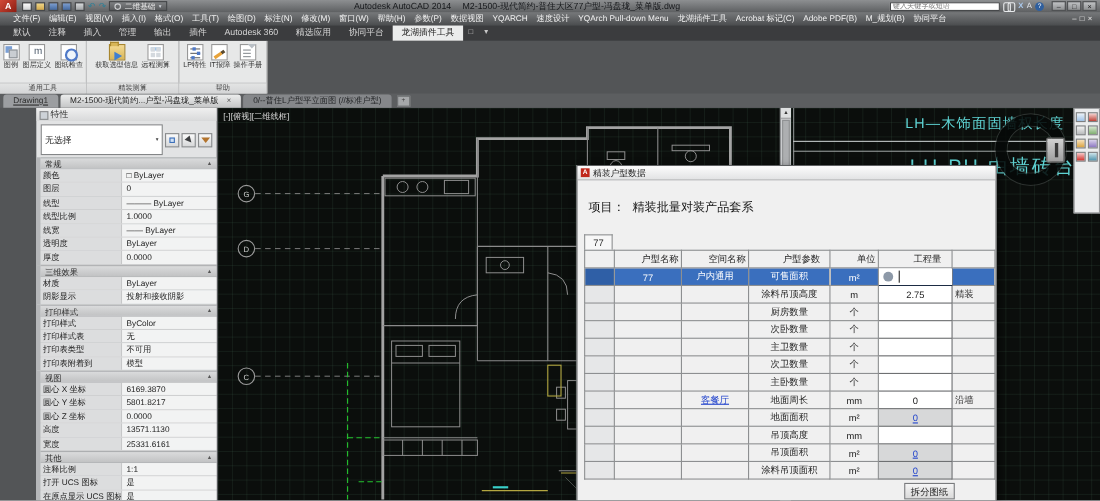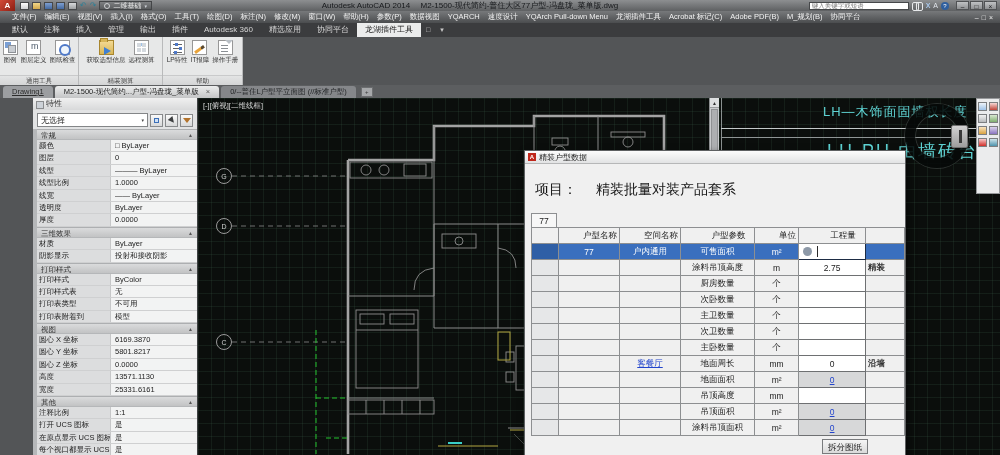--- a/index.html
+++ b/index.html
@@ -107,21 +107,21 @@
   .main { position:absolute; top:98px; left:0; right:0; bottom:0;margin-left:33px; }
 
   
   .palette { position:absolute; left:0; top:0; width:165px; height:357px; background:#e2e3e4;
     border-right:1px solid #3e4042; font-size:7.5px; color:#222; overflow:hidden; z-index:10; }
   .pal-header { height:12px; line-height:12px; padding-left:13px; font-size:8px; color:#333;
     background:linear-gradient(#f0f0f0,#d8d9da); position:relative; }
   .pal-header::before { content:""; position:absolute; left:3px; top:3px; width:6px; height:6px;
     border:1px solid #8a8c8e; background:#cdd2d8; }
   .pal-combo-row { display:flex; align-items:center; gap:2px; padding:3px 4px 2px 4px; }
-  .pal-select { flex:1; height:14px; background:#fff; border:1px solid #848688; display:flex;
+  .pal-select { flex:1; height:28px; background:#fff; border:1px solid #848688; display:flex;
     align-items:center; justify-content:space-between; padding:0 3px; font-size:8px; }
   .pal-select .caret { font-size:5px; color:#444; }
   .pbtn { width:13px; height:13px; background:linear-gradient(#fbfbfb,#d7d8d9);
     border:1px solid #888a8c; position:relative; }
   .pbtn-pickadd::before { content:""; position:absolute; inset:3px; border:1px solid #3c6fb8; background:#cfe0f4; }
   .pbtn-selobj::before { content:""; position:absolute; left:4px; top:2px; border:3px solid transparent;
     border-top:6px solid #3d3f41; transform:rotate(-40deg); }
   .pbtn-qselect::before { content:""; position:absolute; left:2px; top:3px; border:4px solid transparent;
     border-top:5px solid #b3742d; }
   .psec { border-left:4px solid #b5b7b9; }
@@ -178,33 +178,33 @@
   .mt.m7 { background:linear-gradient(#f6c9c9,#d2302a); }
   .mt.m8 { background:linear-gradient(#cfe4ea,#4d93ad); }
 
   
   .dialog { position:absolute; left:491px; top:52px; width:382px; height:310px; background:#f0f0f0;
     border:1px solid #5e6062; box-shadow:2px 3px 7px rgba(0,0,0,.55); z-index:30; overflow:hidden; }
   .dlg-title { height:13px; background:linear-gradient(#fcfcfc,#e2e3e4); border-bottom:1px solid #b6b7b8;
     display:flex; align-items:center; gap:3px; padding-left:3px; font-size:8px; color:#1e1e1e; }
   .dlg-logo { width:8px; height:8px; background:#c0271b; color:#fff; font-size:6px; font-weight:bold;
     text-align:center; line-height:8px; }
-  .dlg-project { position:absolute; left:10px; top:30px; display:flex; gap:19px; font-size:14px; color:#161616; }
+  .dlg-project { position:absolute; left:10px; top:30px; display:flex; gap:7px; font-size:11px; color:#161616; }
   .dlg-tab { position:absolute; left:6px; top:62px; width:26px; height:14px; background:#f7f7f7;
     border:1px solid #8d8f91; border-bottom:none; text-align:center; line-height:14px; font-size:8.5px; color:#222; }
   table.dlg-table { position:absolute; left:6px; top:76px; border-collapse:collapse; table-layout:fixed;
     font-size:8.5px; color:#222; }
   .dlg-table th, .dlg-table td { border:1px solid #8d8f91; height:16px; padding:0 2px;
     overflow:hidden; white-space:nowrap; font-weight:normal; }
   .dlg-table th { background:#f0f0f0; text-align:center;padding-left:24px; }
   .dlg-table td { text-align:center; background:#f0f0f0; }
   td.gutter { background:#e6e7e8; }
   td.c-qty { background:#fff; border:1px solid #6e7072; }
   td.c-qty.qty-gray { background:#d7d8d9; }
-  td.c-note { text-align:left; background:#f0f0f0; color:#333;font-weight:bold; }
+  td.c-note { text-align:left; background:#f0f0f0; color:#333; }
   .link { color:#2244cc; text-decoration:underline; }
   .link-val { color:#2244cc; text-decoration:underline; }
   tr.selected td { background:#3a6fbe; color:#fff; }
   tr.selected td.gutter { background:#2f5fa6; }
   tr.selected td.c-qty { background:#fff; position:relative; border:1px solid #1d2c44; }
   td.qty-input::before { content:""; position:absolute; left:4px; top:3px; width:9px; height:9px;
     border-radius:50%; background:#8d99a8; }
   td.qty-input::after { content:""; position:absolute; left:18px; top:2px; width:1px; height:11px; background:#2a2a2a; }
   .dlg-split-btn { position:absolute; left:297px; top:288px; width:46px; height:15px;
     background:linear-gradient(#f5f5f5,#dadada); border:1px solid #797b7d; font-size:8.5px;

